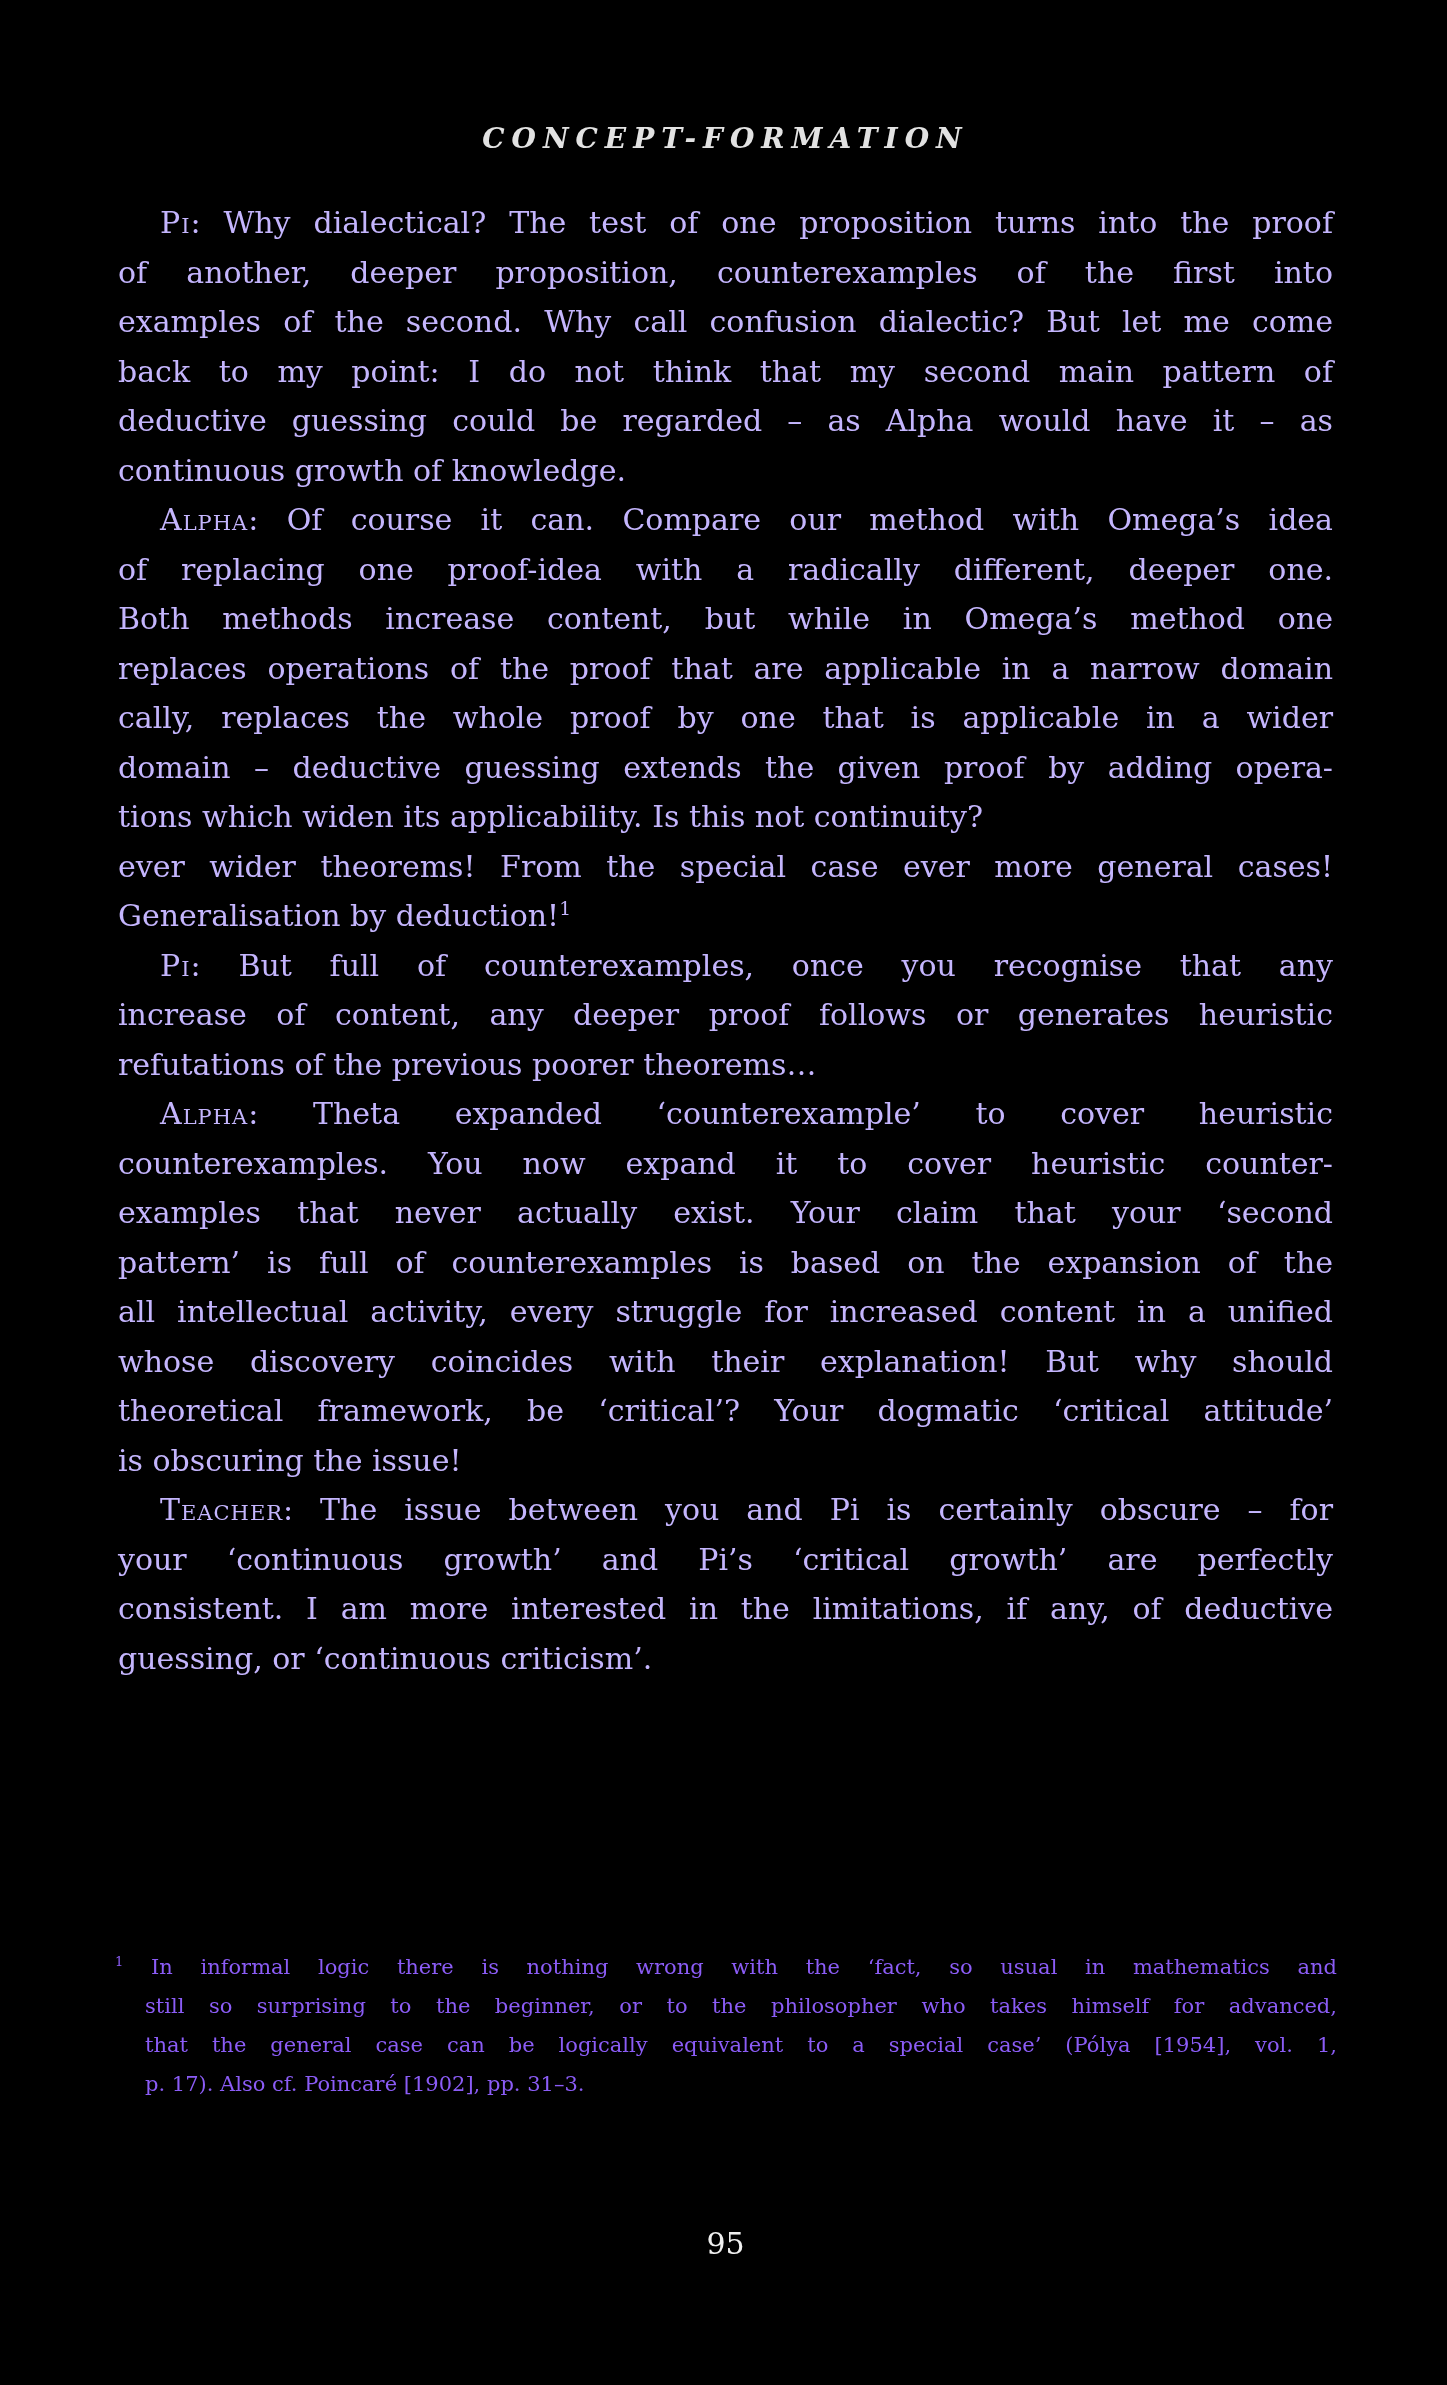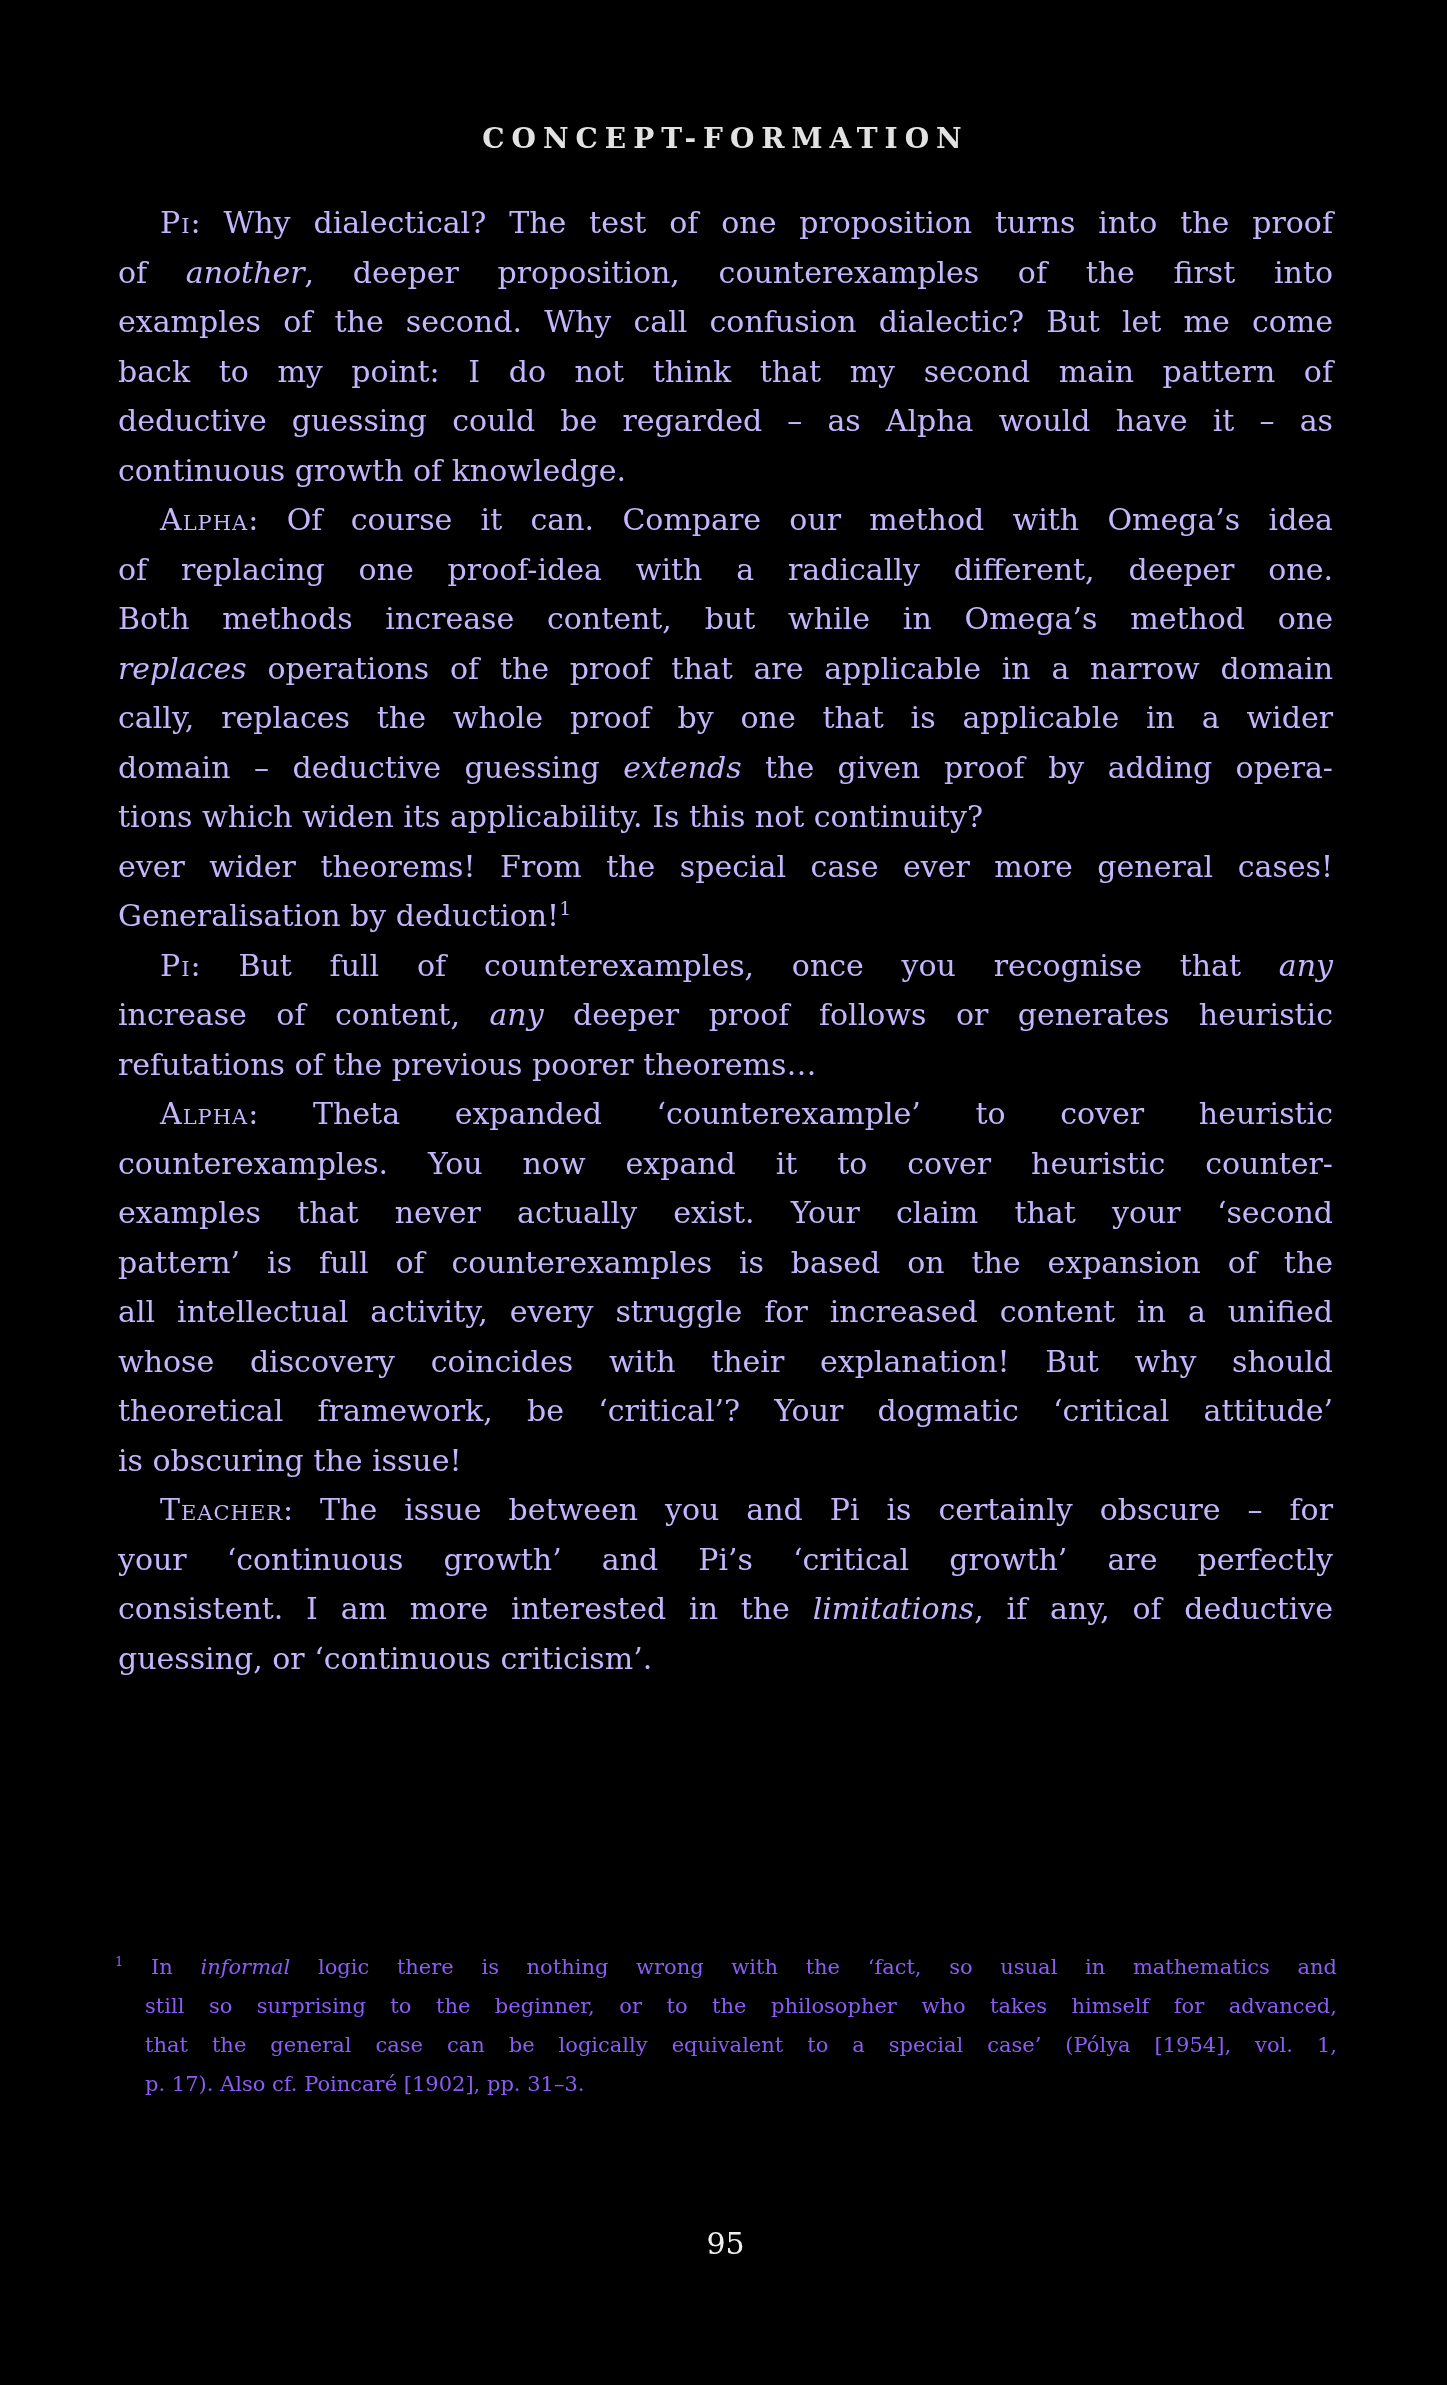--- a/index.html
+++ b/index.html
@@ -18,20 +18,21 @@
   .running-head {
     position: absolute;
     top: 122px;
     left: 118px;
     width: 1215px;
     text-align: center;
     color: #e2e2e2;
     font-size: 28px;
     font-weight: 700;
     letter-spacing: 7px;
+    font-style: italic;
   }
   .body-text {
     position: absolute;
     top: 198px;
     left: 118px;
     width: 1215px;
     color: #c4b5fd;
     font-size: 30px;
     line-height: 49.5px;
   }
@@ -64,21 +65,21 @@
   .page-number {
     position: absolute;
     top: 2226px;
     left: 118px;
     width: 1215px;
     text-align: center;
     color: #f0f0f0;
     font-size: 30px;
   }
   .s-n { font-style: normal; }
-  .s-i { font-style: italic; }
+  .s-i { }
   .s-sc { font-variant: small-caps; letter-spacing: 1px; }
   .s-sup {
     vertical-align: super;
     font-size: 62%;
     line-height: 0;
   }
 </style>
 </head>
 <body>
 

